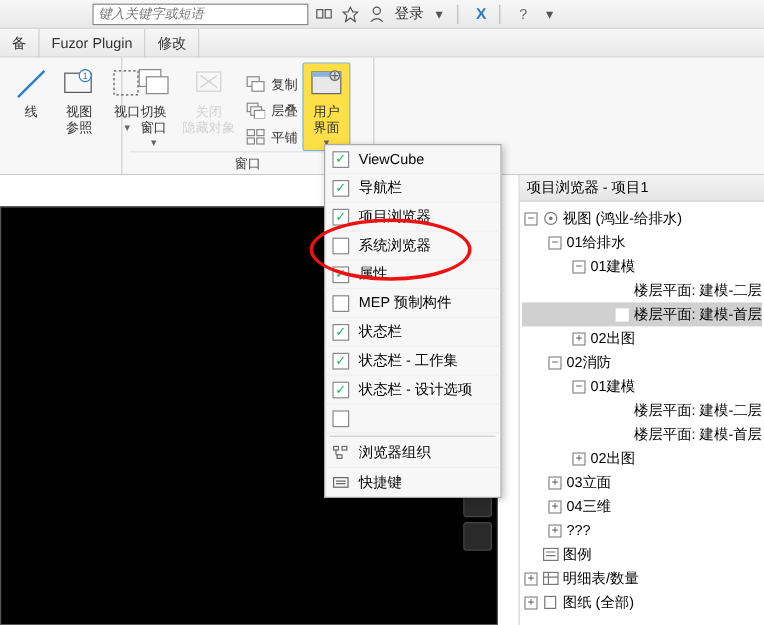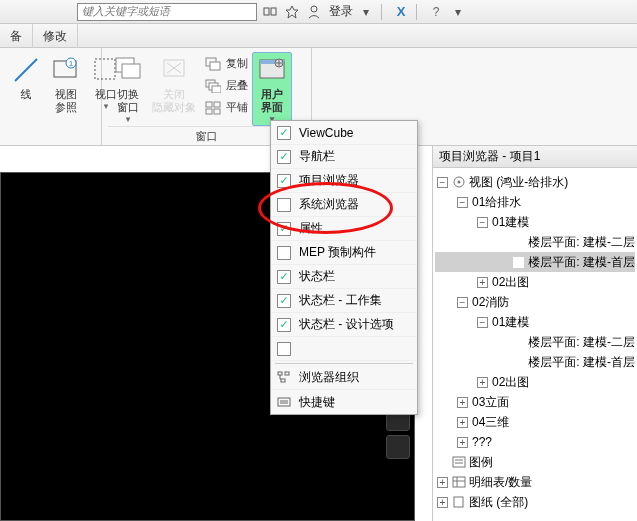--- a/index.html
+++ b/index.html
@@ -15,25 +15,25 @@
 
 .menubar { height: 24px; background: linear-gradient(#f7f7f7,#e9e9e9); border-bottom: 1px solid #c9c9c9; display: flex; align-items: center; }
 .menubar .mitem { padding: 0 10px; height: 24px; line-height: 24px; border-right: 1px solid #d0d0d0; color: #333; }
 
 .ribbon { height: 98px; background: #f7f7f7; border-bottom: 1px solid #c9c9c9; display: flex; position: relative; }
 .rpanel { border-right: 1px solid #d0d0d0; padding: 4px 6px 2px 6px; display: flex; flex-direction: column; }
 .rtop { display: flex; flex: 1; }
 .btncol { display: flex; flex-direction: column; align-items: center; justify-content: flex-start; padding: 2px 4px; }
 .btncol .ricon { width: 32px; height: 32px; display: flex; align-items: center; justify-content: center; }
 .btncol .rlbl { font-size: 11px; text-align: center; line-height: 13px; margin-top: 2px; color: #333; }
-.smallrow { display: flex; align-items: flex-start; height: 22px; }
+.smallrow { display: flex; align-items: flex-end; height: 22px; }
 .smallrow .sicon { width: 18px; height: 16px; display: flex; align-items: center; justify-content: center; margin-right: 4px; }
 .smallrow .slbl { font-size: 11px; color: #333; }
 .panel-title { text-align: center; font-size: 11px; color: #444; padding: 2px 0; border-top: 1px solid #e0e0e0; }
-.rpanel.sel .btncol.selbtn { background: #86efac; border: 1px solid #7fb1e0; border-radius: 2px; padding: 1px 3px; font-weight: bold; }
+.rpanel.sel .btncol.selbtn { background: #fde047; border: 1px solid #7fb1e0; border-radius: 2px; padding: 1px 3px; }
 .rpanel .darrow { text-align: center; font-size: 9px; color: #666; }
 
 .workarea { position: absolute; top: 146px; left: 0; right: 0; bottom: 0; display: flex; }
 .canvaswrap { width: 432px; position: relative; background: #fff; }
 .canvas { position: absolute; top: 26px; left: 0; width: 415px; height: 349px; background: #000; border: 1px solid #555; }
 .canvas .titlebar { position: absolute; top: -1px; right: -1px; height: 18px; display: flex; }
 .canvas .wbtn { width: 22px; height: 16px; background: #333; color: #ddd; border: 1px solid #666; display: flex; align-items: center; justify-content: center; font-size: 11px; }
 .canvas .sidetools { position: absolute; right: 4px; top: 28px; width: 24px; }
 .canvas .stool { width: 24px; height: 24px; background: #2a2a2a; border: 1px solid #444; margin-bottom: 4px; border-radius: 3px; }
 
@@ -87,20 +87,21 @@
   <span class="ticon">▾</span>
   <span class="sep"></span>
   <span class="ticon xx">X</span>
   <span class="sep"></span>
   <span class="ticon q">?</span>
   <span class="ticon">▾</span>
 </div>
 
 <div class="menubar">
   <div class="mitem">备</div>
+  <div class="mitem">Fuzor Plugin</div>
   <div class="mitem">修改</div>
 </div>
 
 <div class="ribbon">
   <div class="rpanel" style="width:102px">
     <div class="rtop">
       <div class="btncol">
         <div class="ricon">
             <svg width="30" height="30">
               <line x1="4" y1="26" x2="26" y2="4" stroke="#2a7fc4" stroke-width="2"></line>

